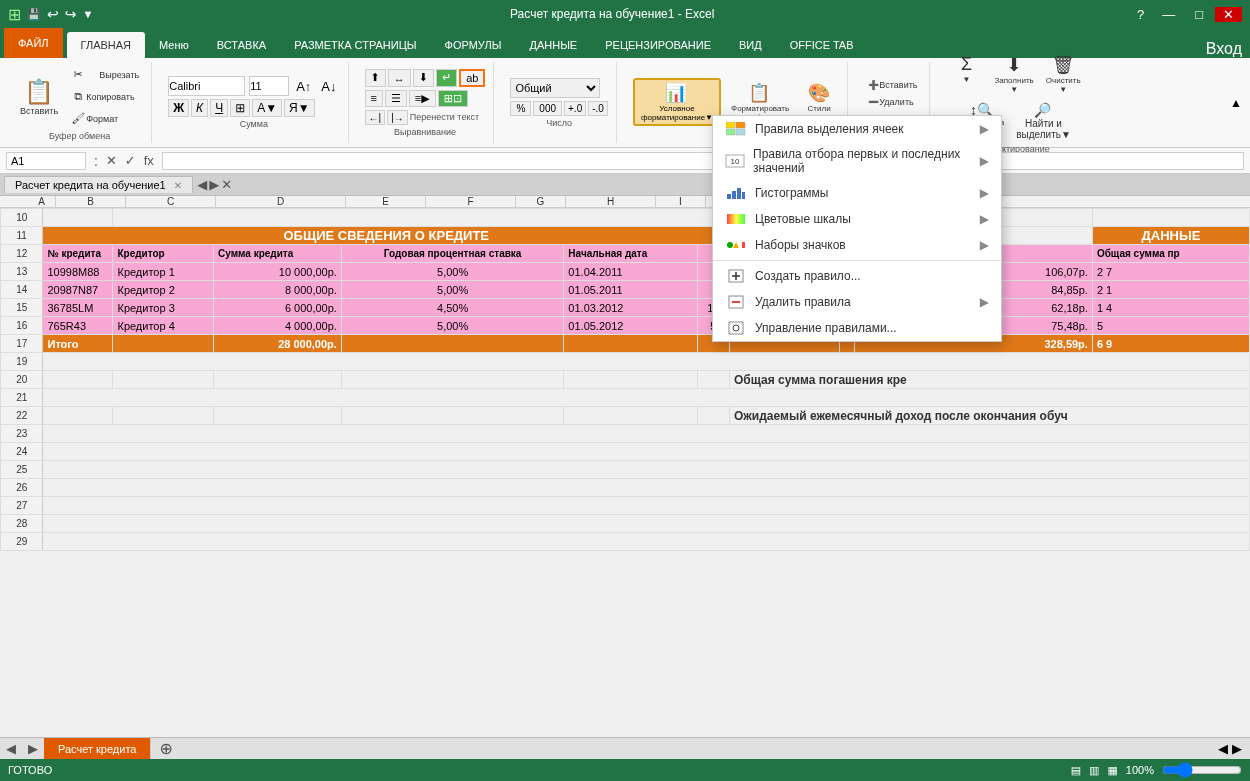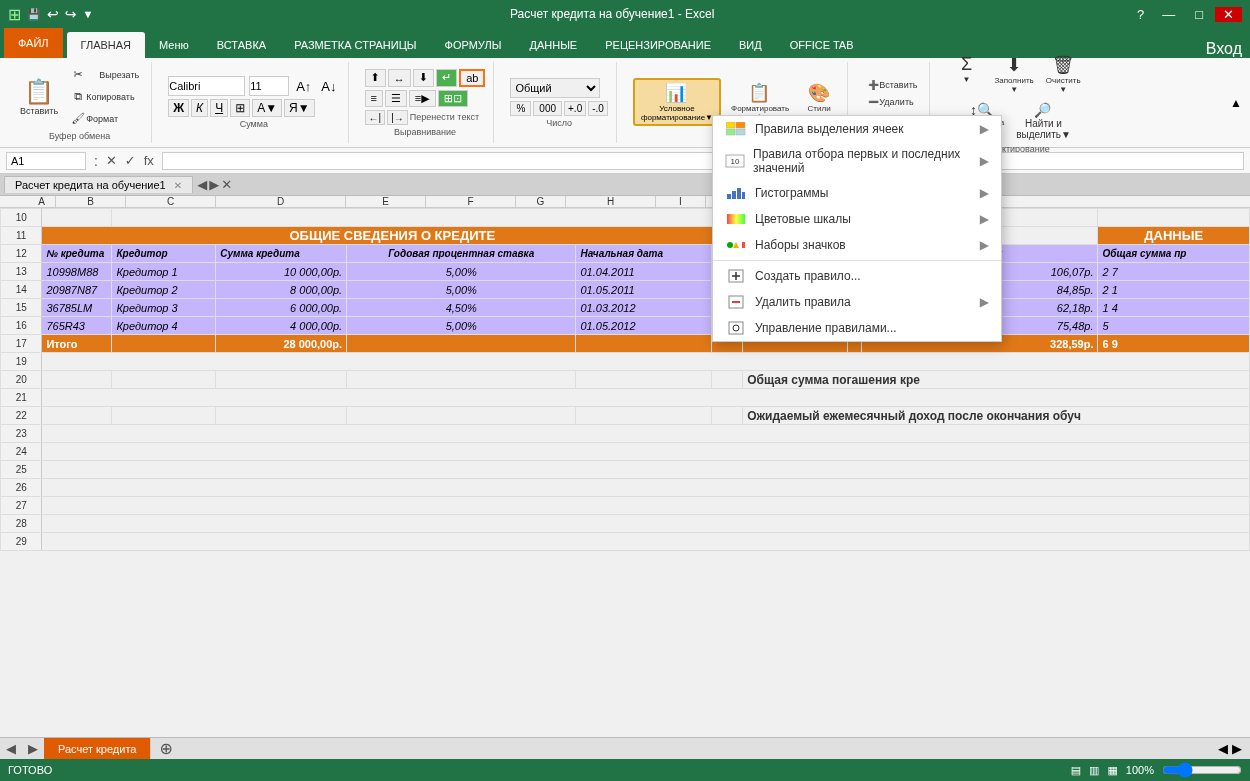--- a/index.html
+++ b/index.html
@@ -48,21 +48,21 @@
     .name-box { width: 80px; border: 1px solid #ccc; padding: 2px 4px; font-size: 11px; }
     .formula-input { flex: 1; border: 1px solid #ccc; padding: 2px 4px; font-size: 11px; }
     .sheet-tab { background: #e05a00; color: white; padding: 2px 14px; font-size: 11px; border-right: 1px solid #ccc; height: 22px; display: flex; align-items: center; cursor: pointer; }
     .col-header { border-right: 1px solid #ccc; text-align: center; font-size: 10px; color: #333; display: flex; align-items: center; justify-content: center; }
 
     table.grid { border-collapse: collapse; width: 100%; }
     table.grid td { border: 1px solid #ddd; padding: 1px 4px; font-size: 11px; white-space: nowrap; overflow: hidden; height: 18px; }
     table.grid .row-num { background: #f2f2f2; text-align: center; font-size: 10px; color: #333; min-width: 28px; border-right: 1px solid #ccc; }
 
     .cell-orange-header { background: #e07818; color: white; font-weight: bold; text-align: center; font-size: 13px; }
-    .cell-peach { background: #c4b5fd; font-style: italic; }
+    .cell-peach { background: #f9a8d4; }
     .cell-total-orange { background: #e07818; color: white; font-weight: bold; }
     .cell-avg { background: #f5c87a; font-weight: bold; }
     .cell-right { text-align: right; }
     .cell-center { text-align: center; }
 
     
     .dropdown-overlay { position: absolute; z-index: 1000; }
     .dropdown-menu { background: white; border: 1px solid #ccc; box-shadow: 2px 4px 12px rgba(0,0,0,0.25); width: 290px; }
     .menu-item { display: flex; align-items: center; padding: 5px 12px; cursor: pointer; font-size: 12px; color: #333; gap: 8px; }
     .menu-item .menu-icon { width: 22px; height: 16px; display: flex; align-items: center; justify-content: center; }

